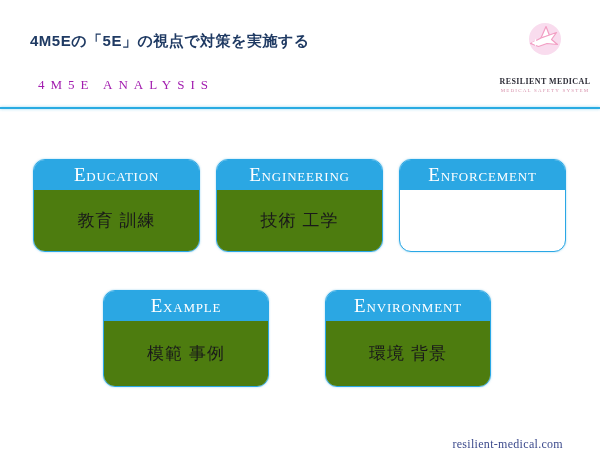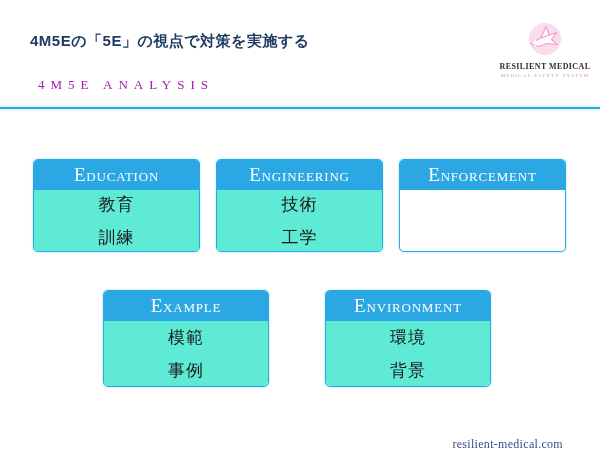--- a/index.html
+++ b/index.html
@@ -24,21 +24,21 @@
     font-size: 13px; color: #a21caf; letter-spacing: 6px;
   }
 
   
   .logo {
     position: absolute; left: 495px; top: 20px; width: 100px;
     text-align: center;
   }
   .logo-mark { display: block; margin: 0 auto; }
   .logo-name {
-    margin-top: 2px;
+    margin-top: 17px;
     font-family: "Liberation Serif", "DejaVu Serif", serif;
     font-size: 8px; font-weight: bold; color: #2e2e38;
     letter-spacing: 0.4px; white-space: nowrap;
   }
   .logo-tagline {
     margin-top: 2px;
     font-family: "Liberation Serif", "DejaVu Serif", serif;
     font-size: 5px; color: #d893ad; letter-spacing: 1.2px; white-space: nowrap;
   }
 
@@ -47,42 +47,42 @@
     position: absolute; left: 0; top: 107px; width: 600px; height: 2px;
     background: #29abe2;
     box-shadow: 0 0 3px rgba(41, 171, 226, 0.55);
   }
 
   
   .card {
     position: absolute;
     width: 167px;
     border: 1.5px solid #2aa7e5;
-    border-radius: 5px;
+    border-radius: 12px;
     background: #ffffff;
     box-shadow: 0 0 2px rgba(41, 169, 226, 0.5);
     overflow: hidden;
     display: flex; flex-direction: column;
   }
   .card-header {
     height: 30px;
     background: #2ba7e3;
     color: #ffffff;
     font-family: "Liberation Serif", "DejaVu Serif", serif;
     font-variant: small-caps;
     font-size: 19px;
     letter-spacing: 0.8px;
     display: flex; align-items: center; justify-content: center;
     flex: 0 0 auto;
   }
   .card-body {
     flex: 1;
-    display: flex; flex-direction: column;
+    display: flex; flex-direction: row;
     align-items: center; justify-content: center;
-    background: #5eead4;
+    background: #4d7c0f;
     gap: 6px;
   }
   .jp-line {
     font-size: 17px; color: #1a1a1a; line-height: 27px;
     font-weight: 500; letter-spacing: 1px;
   }
   .row1 { top: 159px; height: 93px; }
   .row2 { top: 290px; height: 97px; width: 166px; }
   .card-pos-1 { left: 33px; }
   .card-pos-2 { left: 216px; }

